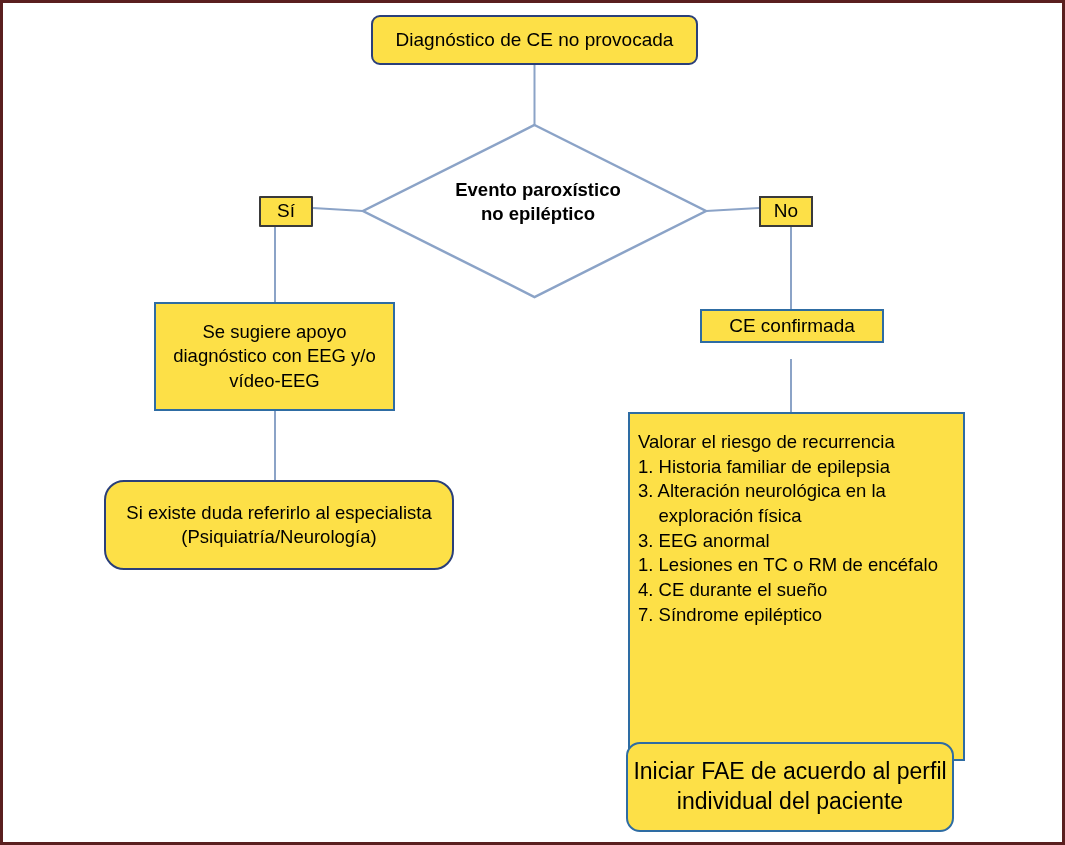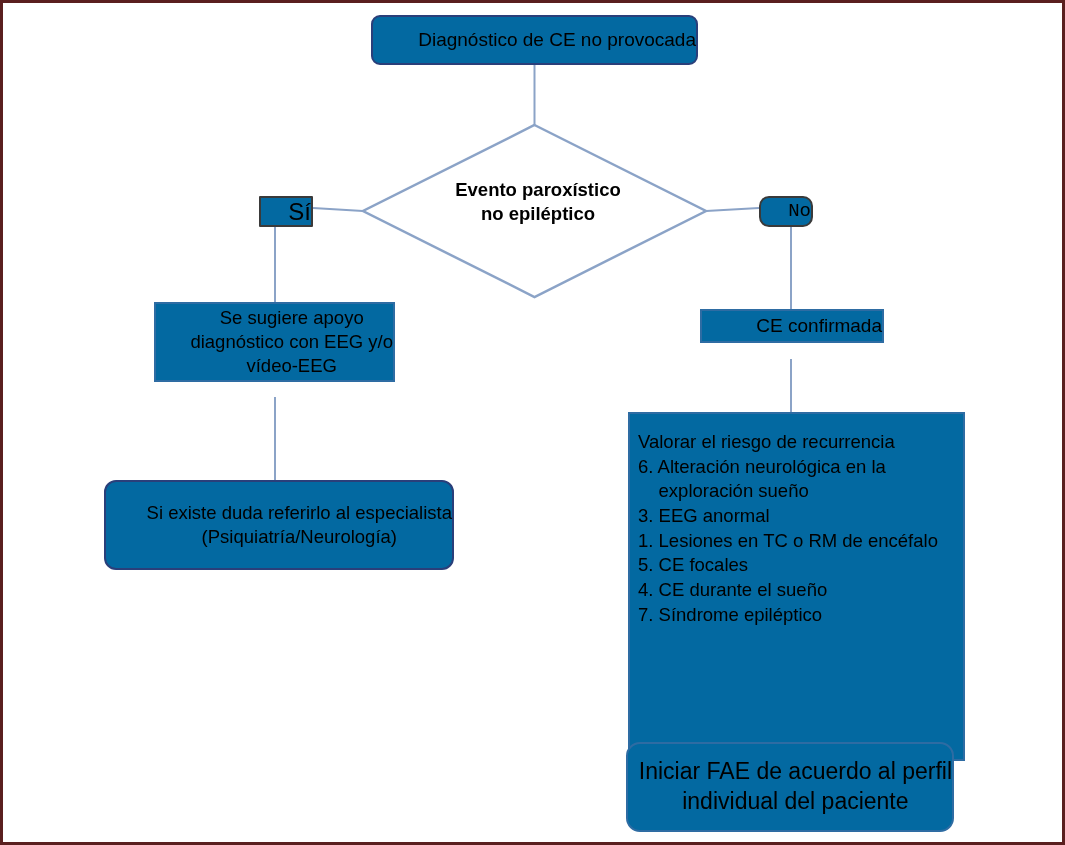--- a/index.html
+++ b/index.html
@@ -20,24 +20,24 @@
   #svg-layer {
     position: absolute;
     left: 0;
     top: 0;
     width: 1065px;
     height: 845px;
   }
   .node {
     position: absolute;
     box-sizing: border-box;
-    background: #0369a1;
+    background: #fde047;
     display: flex;
     align-items: center;
-    justify-content: flex-end;
+    justify-content: center;
     text-align: center;
     color: #000000;
     z-index: 3;
   }
   .node .txt {
     display: block;
     white-space: pre-line;
     line-height: 1.30;
   }
 
@@ -49,46 +49,45 @@
     border-radius: 9px;
     font-size: 19px;
   }
 
   
   #node-si {
     left: 256px; top: 193px;
     width: 54px;  height: 31px;
     border: 2px solid #3a3a3a;
     border-radius: 1px;
-    font-size: 24px;
+    font-size: 19px;
   }
   #node-no {
     left: 756px; top: 193px;
     width: 54px;  height: 31px;
     border: 2px solid #3a3a3a;
-    border-radius: 10px;
-    font-size: 19px;
-    font-family: Liberation Mono, monospace;
+    border-radius: 0;
+    font-size: 19px;
   }
 
   
   #node-apoyo {
     left: 151px; top: 299px;
-    width: 241px; height: 80px;
+    width: 241px; height: 109px;
     border: 2px solid #2e6ca3;
     border-radius: 0;
     font-size: 18.5px;
   }
 
   
   #node-referir {
     left: 101px; top: 477px;
     width: 350px; height: 90px;
     border: 2.5px solid #2a3f7a;
-    border-radius: 12px;
+    border-radius: 20px;
     font-size: 18.5px;
   }
 
   
   #node-confirmada {
     left: 697px; top: 306px;
     width: 184px; height: 34px;
     border: 2px solid #2e6ca3;
     border-radius: 0;
     font-size: 19px;
@@ -185,25 +184,25 @@
     <span class="txt">Si existe duda referirlo al especialista
 (Psiquiatría/Neurología)</span>
   </div>
 
   <div class="node" id="node-confirmada">
     <span class="txt">CE confirmada</span>
   </div>
 
   <div class="node" id="node-riesgo">
     <span class="line">Valorar el riesgo de recurrencia</span>
-    <span class="line">6. Alteración neurológica en la</span>
-    <span class="line">    exploración sueño</span>
+    <span class="line">1. Historia familiar de epilepsia</span>
+    <span class="line">3. Alteración neurológica en la</span>
+    <span class="line">    exploración física</span>
     <span class="line">3. EEG anormal</span>
     <span class="line">1. Lesiones en TC o RM de encéfalo</span>
-    <span class="line">5. CE focales</span>
     <span class="line">4. CE durante el sueño</span>
     <span class="line">7. Síndrome epiléptico</span>
   </div>
 
   <div class="node" id="node-fae">
     <span class="txt">Iniciar FAE de acuerdo al perfil
 individual del paciente</span>
   </div>
 
 </div>

